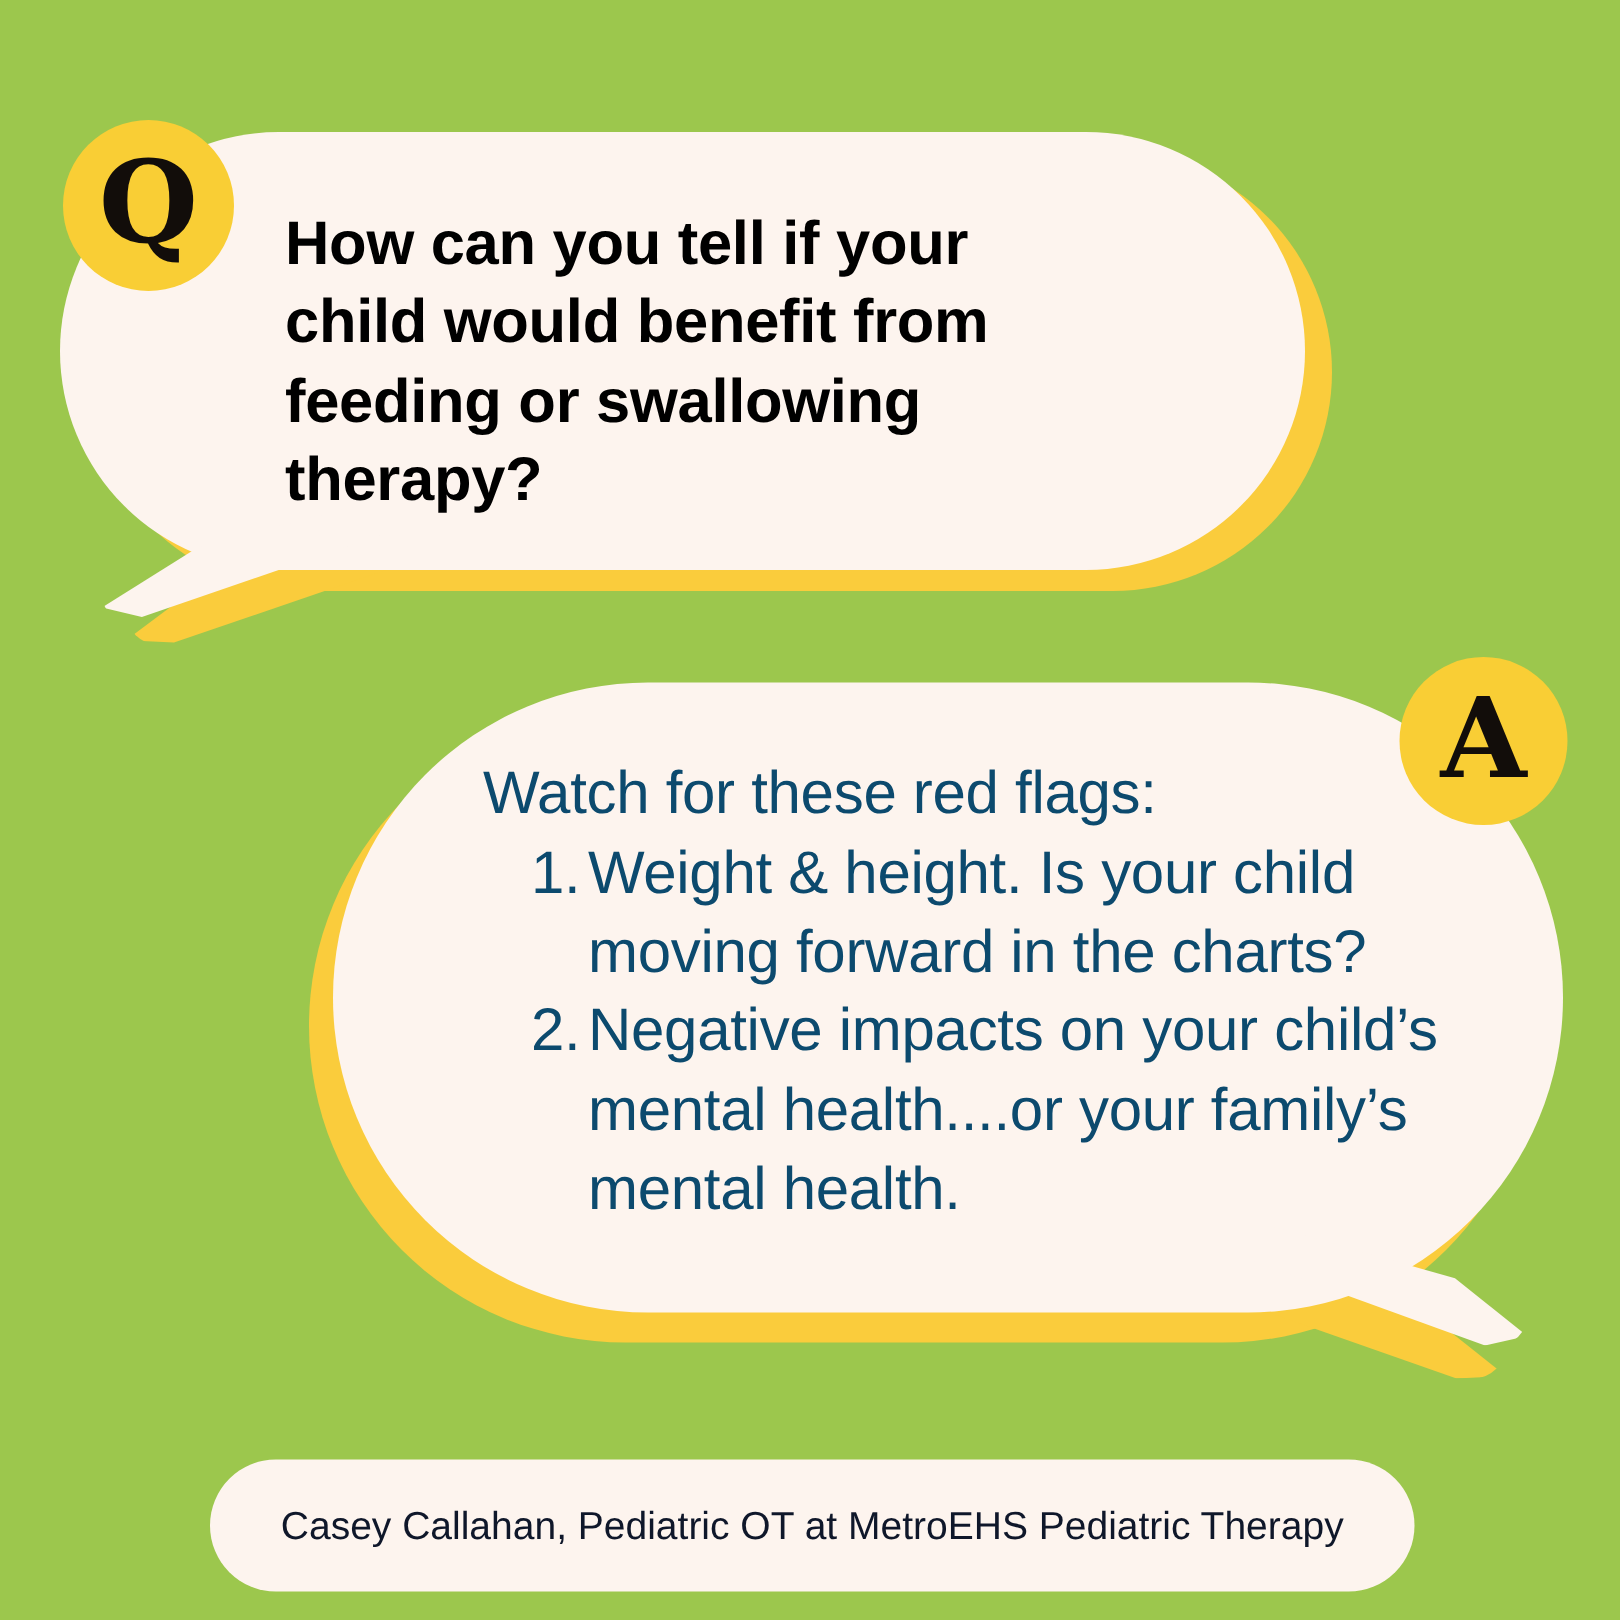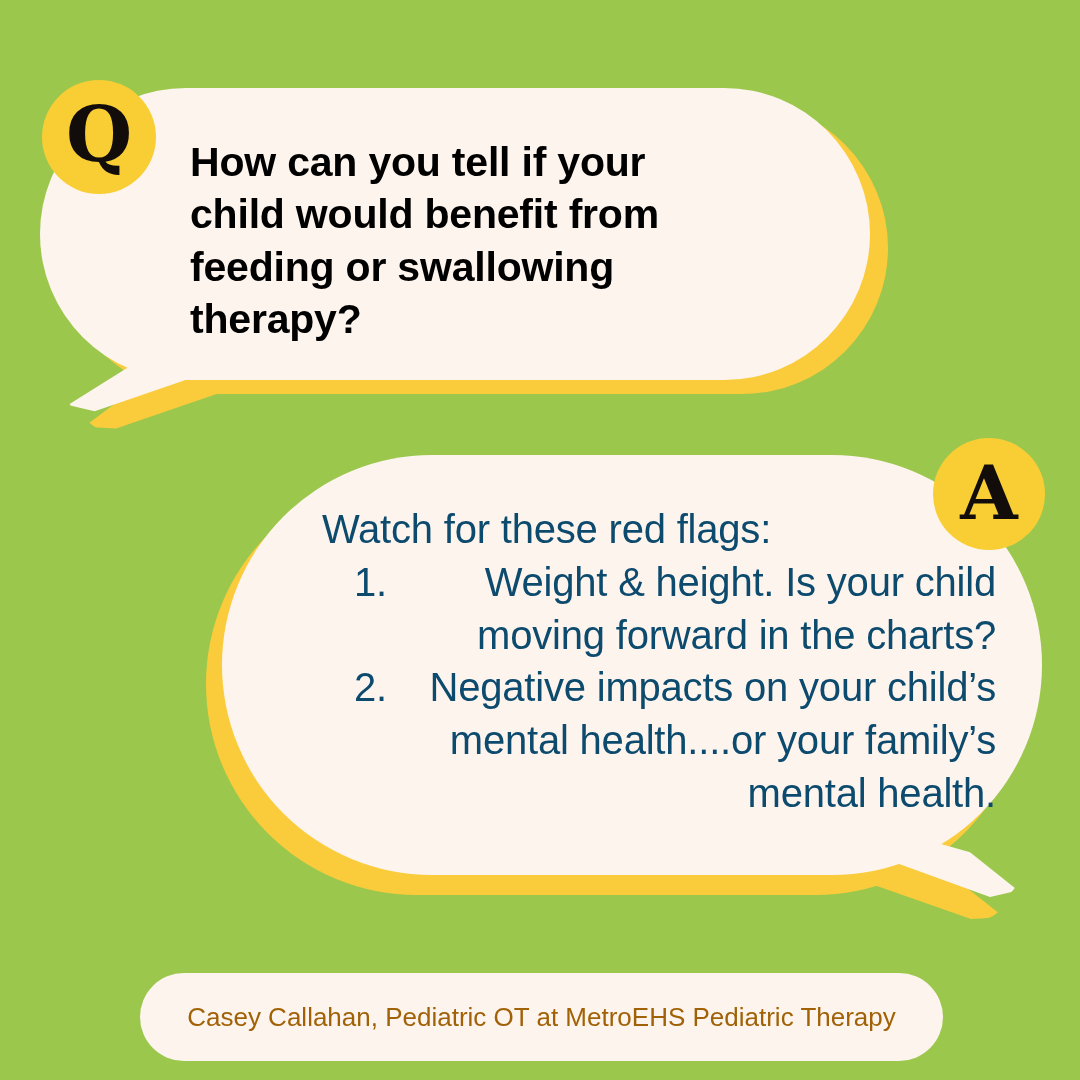--- a/index.html
+++ b/index.html
@@ -188,21 +188,20 @@
     align-items: flex-start;
     margin-left: 38px;
   }
   .a-num {
     flex: 0 0 auto;
     width: 38px;
     text-align: left;
   }
   .a-item-text {
     flex: 1 1 auto;
-    text-align: right;
   }
 
   .a-badge {
     position: absolute;
     left: 727px;
     top: -17px;
     width: 112px;
     height: 112px;
     border-radius: 50%;
     background: #F9CE35;
@@ -228,21 +227,21 @@
     width: 803px;
     height: 88px;
     background: #FDF4EE;
     border-radius: 44px;
     display: flex;
     align-items: center;
     justify-content: center;
   }
   .footer-text {
     font-size: 26px;
-    color: #a16207;
+    color: #0f172a;
     letter-spacing: 0px;
     white-space: nowrap;
   }
 </style>
 </head>
 <body>
 
 <div id="card" style="background: rgb(156, 199, 77);">
 
   <div class="q-bubble-wrap">

